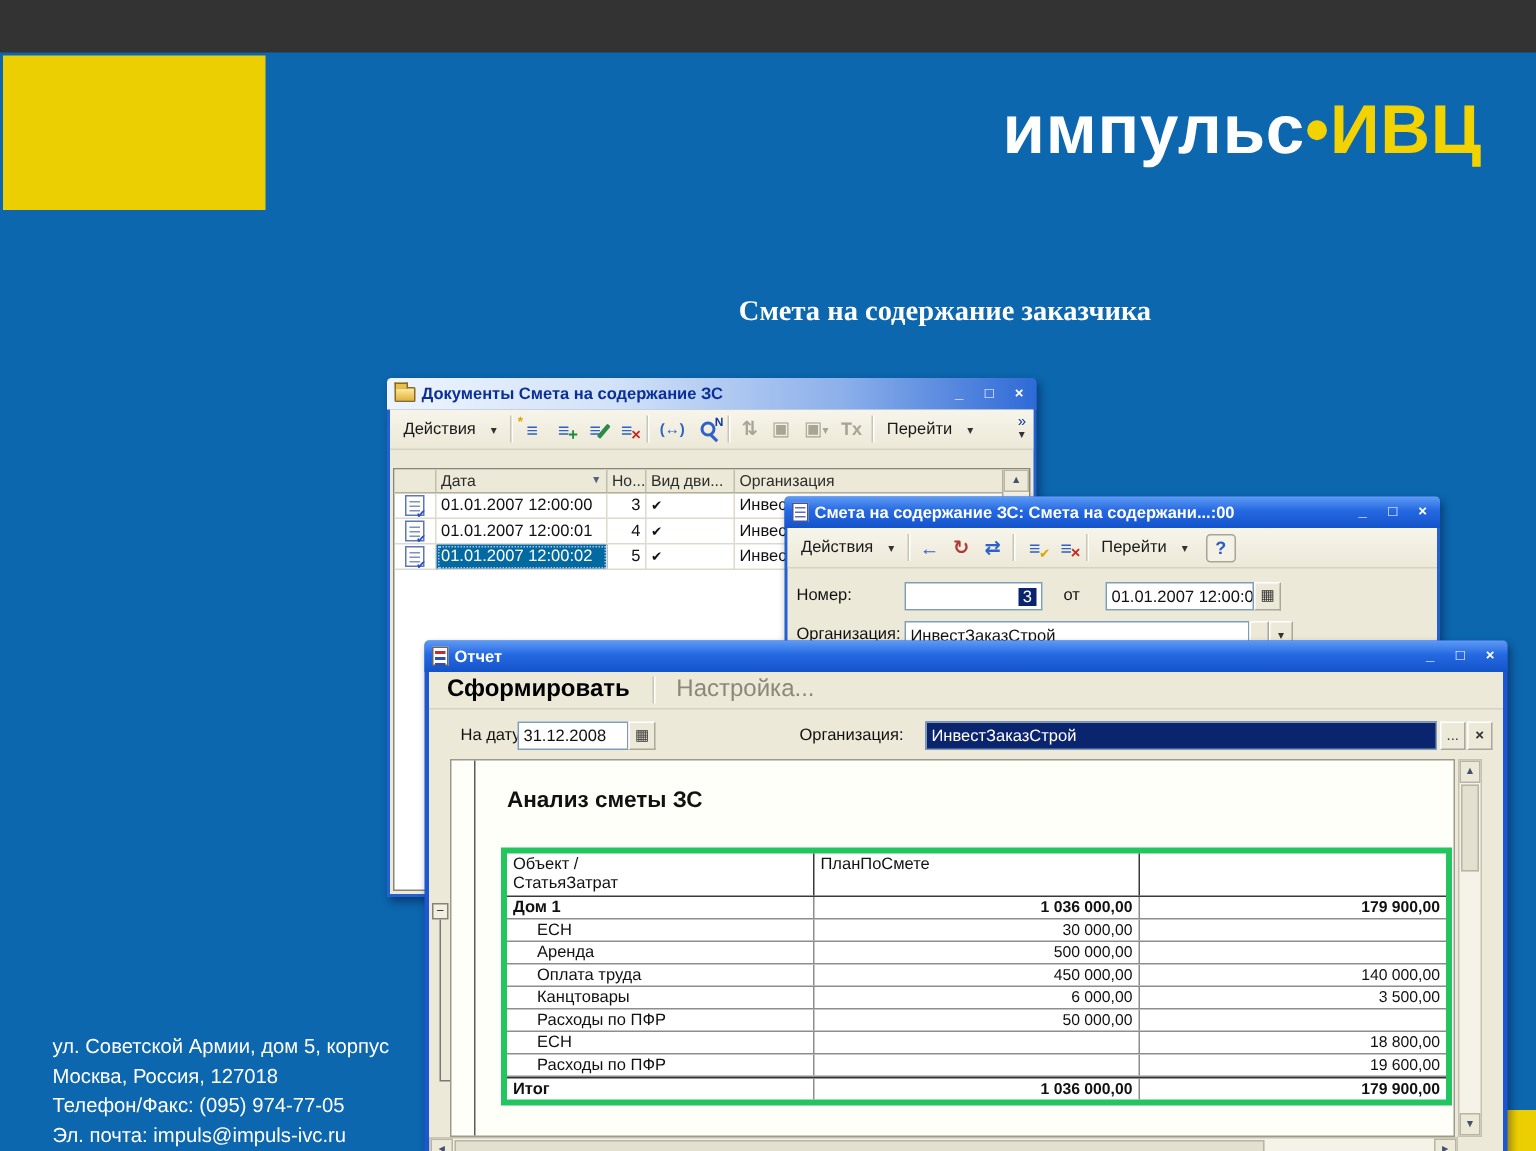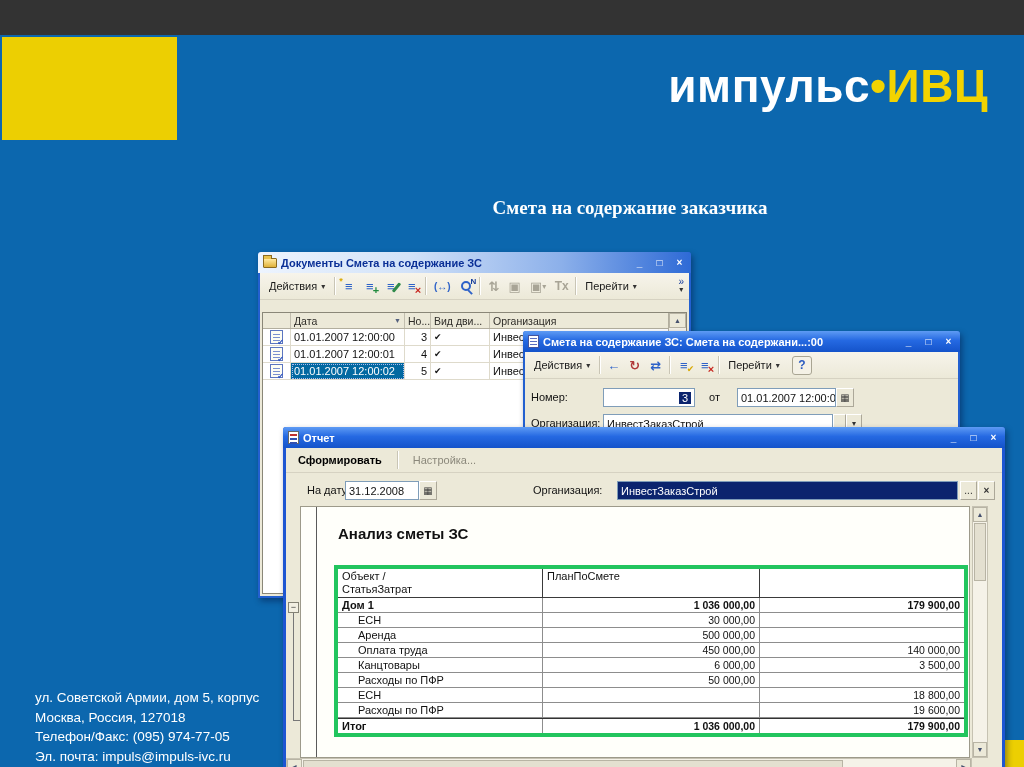--- a/index.html
+++ b/index.html
@@ -23,21 +23,21 @@
   .tb-act{background:linear-gradient(180deg,#5e9bf4 0%,#2569e2 45%,#1453ca 100%)}
   .t-text{font-size:11px;font-weight:bold;white-space:nowrap;overflow:hidden;flex:1}
   .tb-inact .t-text{color:#0a2f96}
   .tb-act .t-text{color:#fff}
   .cap{display:flex;gap:3px}
   .cap b{width:17px;height:14px;font-size:10px;color:#fff;display:flex;align-items:center;justify-content:center;cursor:default}
   .body{position:relative;background:#ece9d8;overflow:hidden}
   
   .tb{height:27px;display:flex;align-items:center;padding:0 3px;border-bottom:1px solid #d6d2c2;
       background:linear-gradient(180deg,#f7f4eb,#ece9d8);font-size:11px;color:#1a1a1a}
-  .tbtn{display:flex;align-items:center;gap:4px;padding:3px 6px}
+  .tbtn{display:flex;align-items:center;gap:10px;padding:3px 6px}
   .dd{font-size:8px;color:#333}
   .sep{width:1px;height:18px;background:#c9c5b5;box-shadow:1px 0 0 #fff;margin:0 3px}
   .ic{position:relative;width:21px;height:18px;display:flex;align-items:center;justify-content:center;
       font-size:13px;color:#2e62c8;font-weight:bold}
   .ic .ov{position:absolute;font-size:9px;line-height:9px}
   .ov.gold{color:#d8a800;left:1px;top:0}
   .ov.green{color:#1f8a3c;right:1px;bottom:0;font-size:11px}
   .ov.red{color:#c82820;right:1px;bottom:0;font-size:11px}
   .pencil{position:absolute;right:3px;bottom:2px;width:3px;height:11px;background:#2f8a4a;transform:rotate(40deg);border-radius:1px}
   .mag{position:relative;width:10px;height:10px;border:2px solid #2e62c8;border-radius:50%}
@@ -79,21 +79,21 @@
   
   .lbl{position:absolute;font-size:11px;color:#111;white-space:nowrap}
   .inp{position:absolute;height:19px;background:#fff;border:1px solid #7f9db9;font-size:11px;color:#111;
        display:flex;align-items:center;padding:0 3px;white-space:nowrap;overflow:hidden}
   .inp .selval{background:#0b246e;color:#fff;padding:0 3px;margin-left:auto}
   .btn3d{position:absolute;height:19px;background:#ece9d8;border:1px solid #aca899;border-top-color:#fff;border-left-color:#fff;
        display:flex;align-items:center;justify-content:center;font-size:10px;color:#333}
   .inp-sel{background:#0b246e;color:#fff}
   
   .menubar{height:25px;display:flex;align-items:center;background:#ece9d8;border-bottom:1px solid #d6d2c2;
-       font-size:11px;padding:0 6px;gap:6px}
+       font-size:16px;padding:0 6px;gap:6px}
   .m-gen{font-weight:bold;color:#000;padding:2px 6px}
   .m-set{color:#8b887b;padding:2px 6px}
   .r-area{position:absolute;left:0;right:0;top:58px;bottom:0;background:#ece9d8}
   .r-sheet{position:absolute;left:14px;top:0;width:670px;height:252px;background:#fffffa;border:1px solid #9d9a8a}
   .r-vline{position:absolute;left:15px;top:0;bottom:0;width:1px;background:#5a5a5a}
   .r-title{position:absolute;left:37px;top:18px;font-size:15px;font-weight:bold;color:#111}
   .grp-box{position:absolute;left:2px;top:96px;width:11px;height:11px;background:#f2efe2;border:1px solid #858275;
        font-size:9px;line-height:8px;text-align:center;color:#333}
   .grp-line{position:absolute;left:7px;top:107px;width:1px;height:107px;background:#777}
   .grp-tick{position:absolute;left:7px;top:214px;width:8px;height:1px;background:#777}

